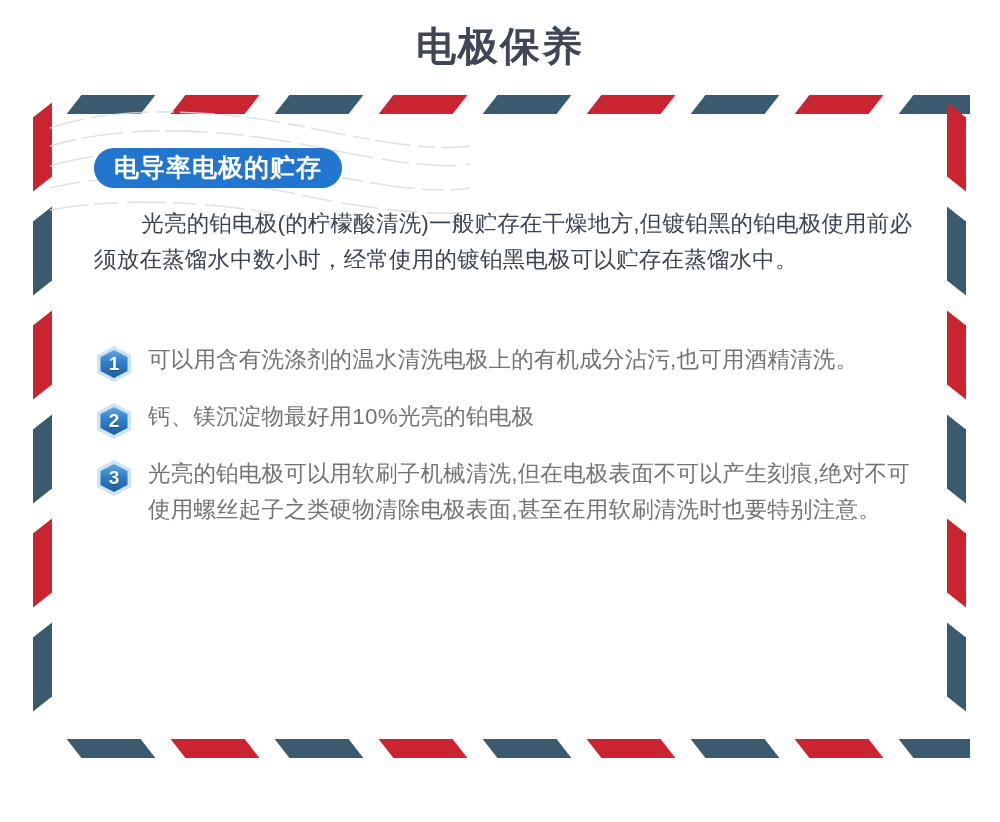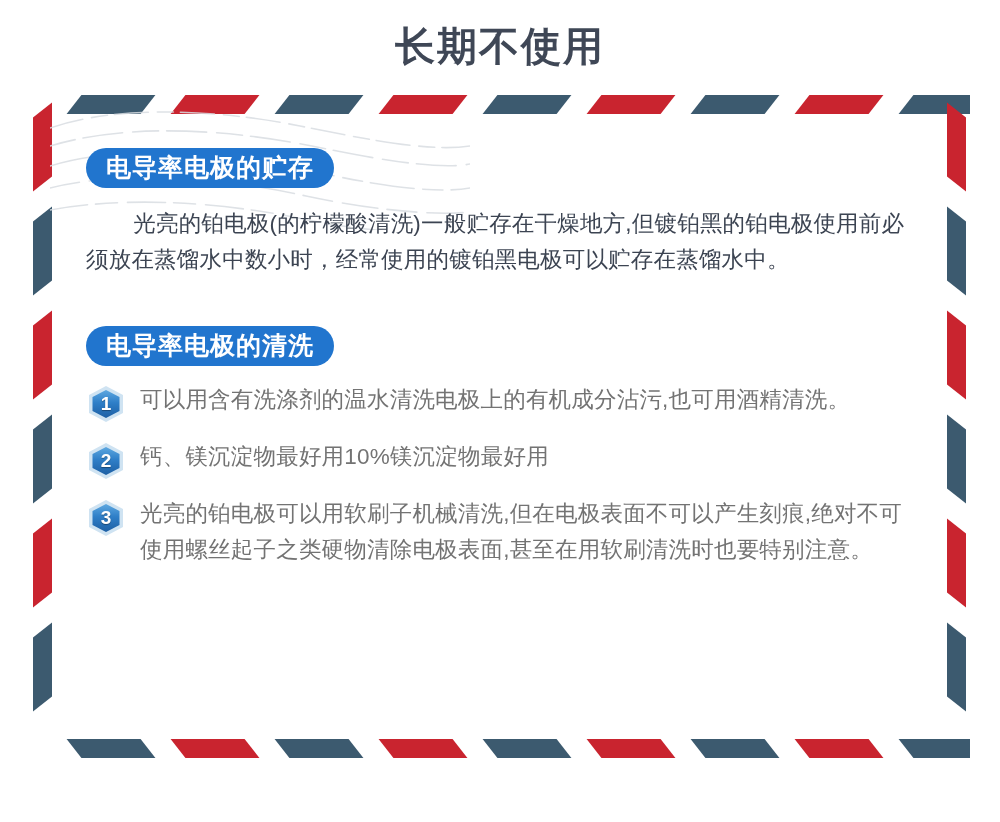--- a/index.html
+++ b/index.html
@@ -79,21 +79,21 @@
   }
 
   
   .content {
     position: absolute;
     left: 56px;
     top: 56px;
     width: 838px;
   }
 
-  .section { margin-bottom: 6px; }
+  .section { margin-bottom: 6px; margin-left: 8px; }
 
   .pill {
     display: inline-block;
     background: #2175ce;
     color: #ffffff;
     font-size: 25px;
     font-weight: bold;
     letter-spacing: 1px;
     border-radius: 22px;
     padding: 5px 20px 7px 20px;
@@ -149,21 +149,21 @@
     color: #737373;
     letter-spacing: 0.2px;
     width: 770px;
   }
 
   .gap-lg { height: 42px; }
 </style>
 </head>
 <body>
 
-<div class="page-title">长期不使用</div>
+<div class="page-title">电极保养</div>
 
 <div class="envelope">
 
   <div class="frame-edge edge-top">
       <div class="dash-h" style="background: rgb(60, 90, 111); left: 44px;"></div>
       <div class="dash-h" style="background: rgb(201, 36, 47); left: 148px;"></div>
       <div class="dash-h" style="background: rgb(60, 90, 111); left: 252px;"></div>
       <div class="dash-h" style="background: rgb(201, 36, 47); left: 356px;"></div>
       <div class="dash-h" style="background: rgb(60, 90, 111); left: 460px;"></div>
       <div class="dash-h" style="background: rgb(201, 36, 47); left: 564px;"></div>
@@ -212,21 +212,20 @@
   <div class="content">
 
     <div class="section">
       <div class="pill">电导率电极的贮存</div>
       <p class="para">光亮的铂电极(的柠檬酸清洗)一般贮存在干燥地方,但镀铂黑的铂电极使用前必须放在蒸馏水中数小时，经常使用的镀铂黑电极可以贮存在蒸馏水中。</p>
     </div>
 
     <div class="gap-lg"></div>
 
     <div class="section">
-      <div class="pill">电导率电极的清洗</div>
 
       <div class="list">
 
         <div class="list-item">
           <span class="badge">
             <svg width="40" height="38" viewBox="0 0 40 38" xmlns="http://www.w3.org/2000/svg">
               <defs>
                 <linearGradient id="hexg1" x1="0" y1="0" x2="0" y2="1">
                   <stop offset="0%" stop-color="#5ea8e0"></stop>
                   <stop offset="45%" stop-color="#2f7fc8"></stop>
@@ -249,21 +248,21 @@
                   <stop offset="0%" stop-color="#5ea8e0"></stop>
                   <stop offset="45%" stop-color="#2f7fc8"></stop>
                   <stop offset="100%" stop-color="#1d5fa4"></stop>
                 </linearGradient>
               </defs>
               <polygon points="20,1 37,10 37,28 20,37 3,28 3,10" fill="#cfe3f2"></polygon>
               <polygon points="20,5 33.5,12 33.5,26 20,33 6.5,26 6.5,12" fill="url(#hexg2)"></polygon>
             </svg>
             <span class="num">2</span>
           </span>
-          <span class="item-text">钙、镁沉淀物最好用10%镁沉淀物最好用</span>
+          <span class="item-text">钙、镁沉淀物最好用10%光亮的铂电极</span>
         </div>
 
         <div class="list-item">
           <span class="badge">
             <svg width="40" height="38" viewBox="0 0 40 38" xmlns="http://www.w3.org/2000/svg">
               <defs>
                 <linearGradient id="hexg3" x1="0" y1="0" x2="0" y2="1">
                   <stop offset="0%" stop-color="#5ea8e0"></stop>
                   <stop offset="45%" stop-color="#2f7fc8"></stop>
                   <stop offset="100%" stop-color="#1d5fa4"></stop>

